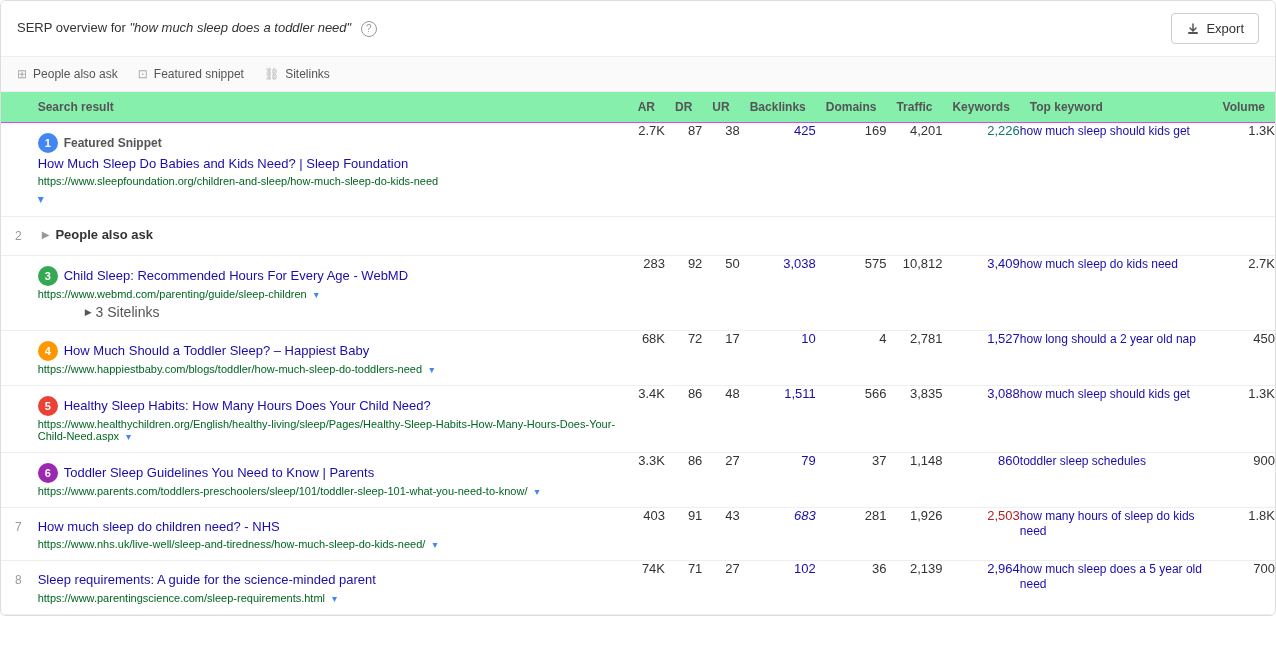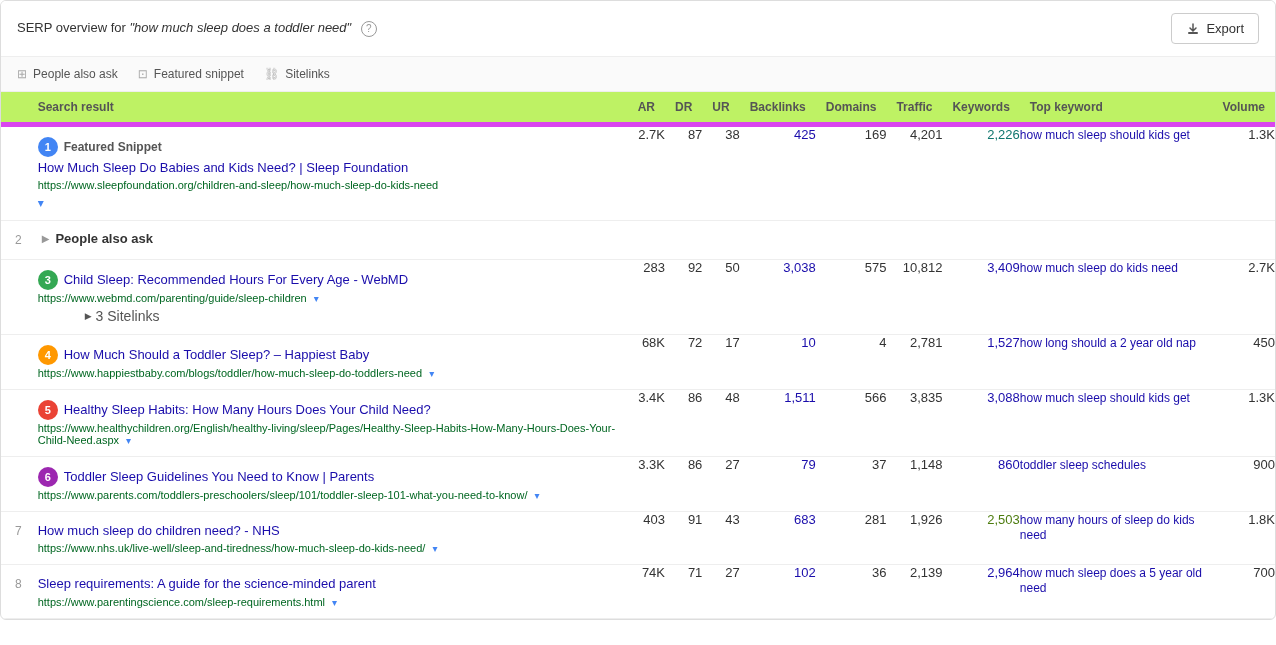--- a/index.html
+++ b/index.html
@@ -9,21 +9,21 @@
     
     .header { display: flex; align-items: center; justify-content: space-between; padding: 12px 16px; border-bottom: 1px solid #eee; background: #fff; }
     .help-icon { display: inline-flex; align-items: center; justify-content: center; width: 16px; height: 16px; border-radius: 50%; border: 1px solid #999; color: #999; font-size: 10px; margin-left: 6px; cursor: pointer; }
     
     .export-btn { display: flex; align-items: center; gap: 6px; padding: 7px 14px; border: 1px solid #ccc; border-radius: 4px; background: #fff; cursor: pointer; font-size: 13px; color: #333; }
     
     .filter-bar { display: flex; align-items: center; gap: 20px; padding: 10px 16px; border-bottom: 1px solid #eee; background: #fafafa; }
     .filter-item { display: flex; align-items: center; gap: 6px; font-size: 12px; color: #555; cursor: pointer; }
     
     .table { width: 100%; border-collapse: collapse; }
-    .table thead tr { background: #bef264; border-bottom: 5px solid #d946ef; }
+    .table thead tr { background: #86efac; border-bottom: 1px solid #d946ef; }
     .table th { padding: 8px 10px; text-align: left; font-weight: 600; font-size: 12px; color: #555; white-space: nowrap; }
     .table th.num { text-align: right; }
     .table td { padding: 0; vertical-align: top; border-bottom: 1px solid #eee; }
     
     .row-cell { padding: 10px 10px; }
     .num { text-align: right; }
     
     .row-num { width: 20px; color: #999; font-size: 12px; padding: 12px 6px 12px 14px; vertical-align: top; }
     
     .badge { display: inline-flex; align-items: center; justify-content: center; width: 20px; height: 20px; border-radius: 50%; color: #fff; font-size: 11px; font-weight: 600; margin-right: 6px; }
@@ -257,24 +257,24 @@
             </div>
             <span class="result-url">
               <span>https://www.nhs.uk/live-well/sleep-and-tiredness/how-much-sleep-do-kids-need/</span>
               <span class="dropdown-arrow">▾</span>
             </span>
           </div>
         </td>
         <td class="row-cell num">403</td>
         <td class="row-cell num">91</td>
         <td class="row-cell num">43</td>
-        <td class="row-cell num" style="color:#1a0dab; cursor:pointer;">683</td>
+        <td class="row-cell num" style="color:#1a0dab; cursor:pointer;font-style:italic;">683</td>
         <td class="row-cell num">281</td>
         <td class="row-cell num">1,926</td>
-        <td class="row-cell num" style="color:#4d7c0f; cursor:pointer;">2,503</td>
+        <td class="row-cell num" style="color:#b91c1c; cursor:pointer;">2,503</td>
         <td class="row-cell"><a class="keyword-link" href="#">how many hours of sleep do kids need</a></td>
         <td class="row-cell num">1.8K</td>
       </tr>
 
       <tr>
         <td class="row-num" style="color:#999; font-size:12px; padding:12px 6px 12px 14px; vertical-align:top;">
           <span>8</span>
         </td>
         <td>
           <div class="result-main">

